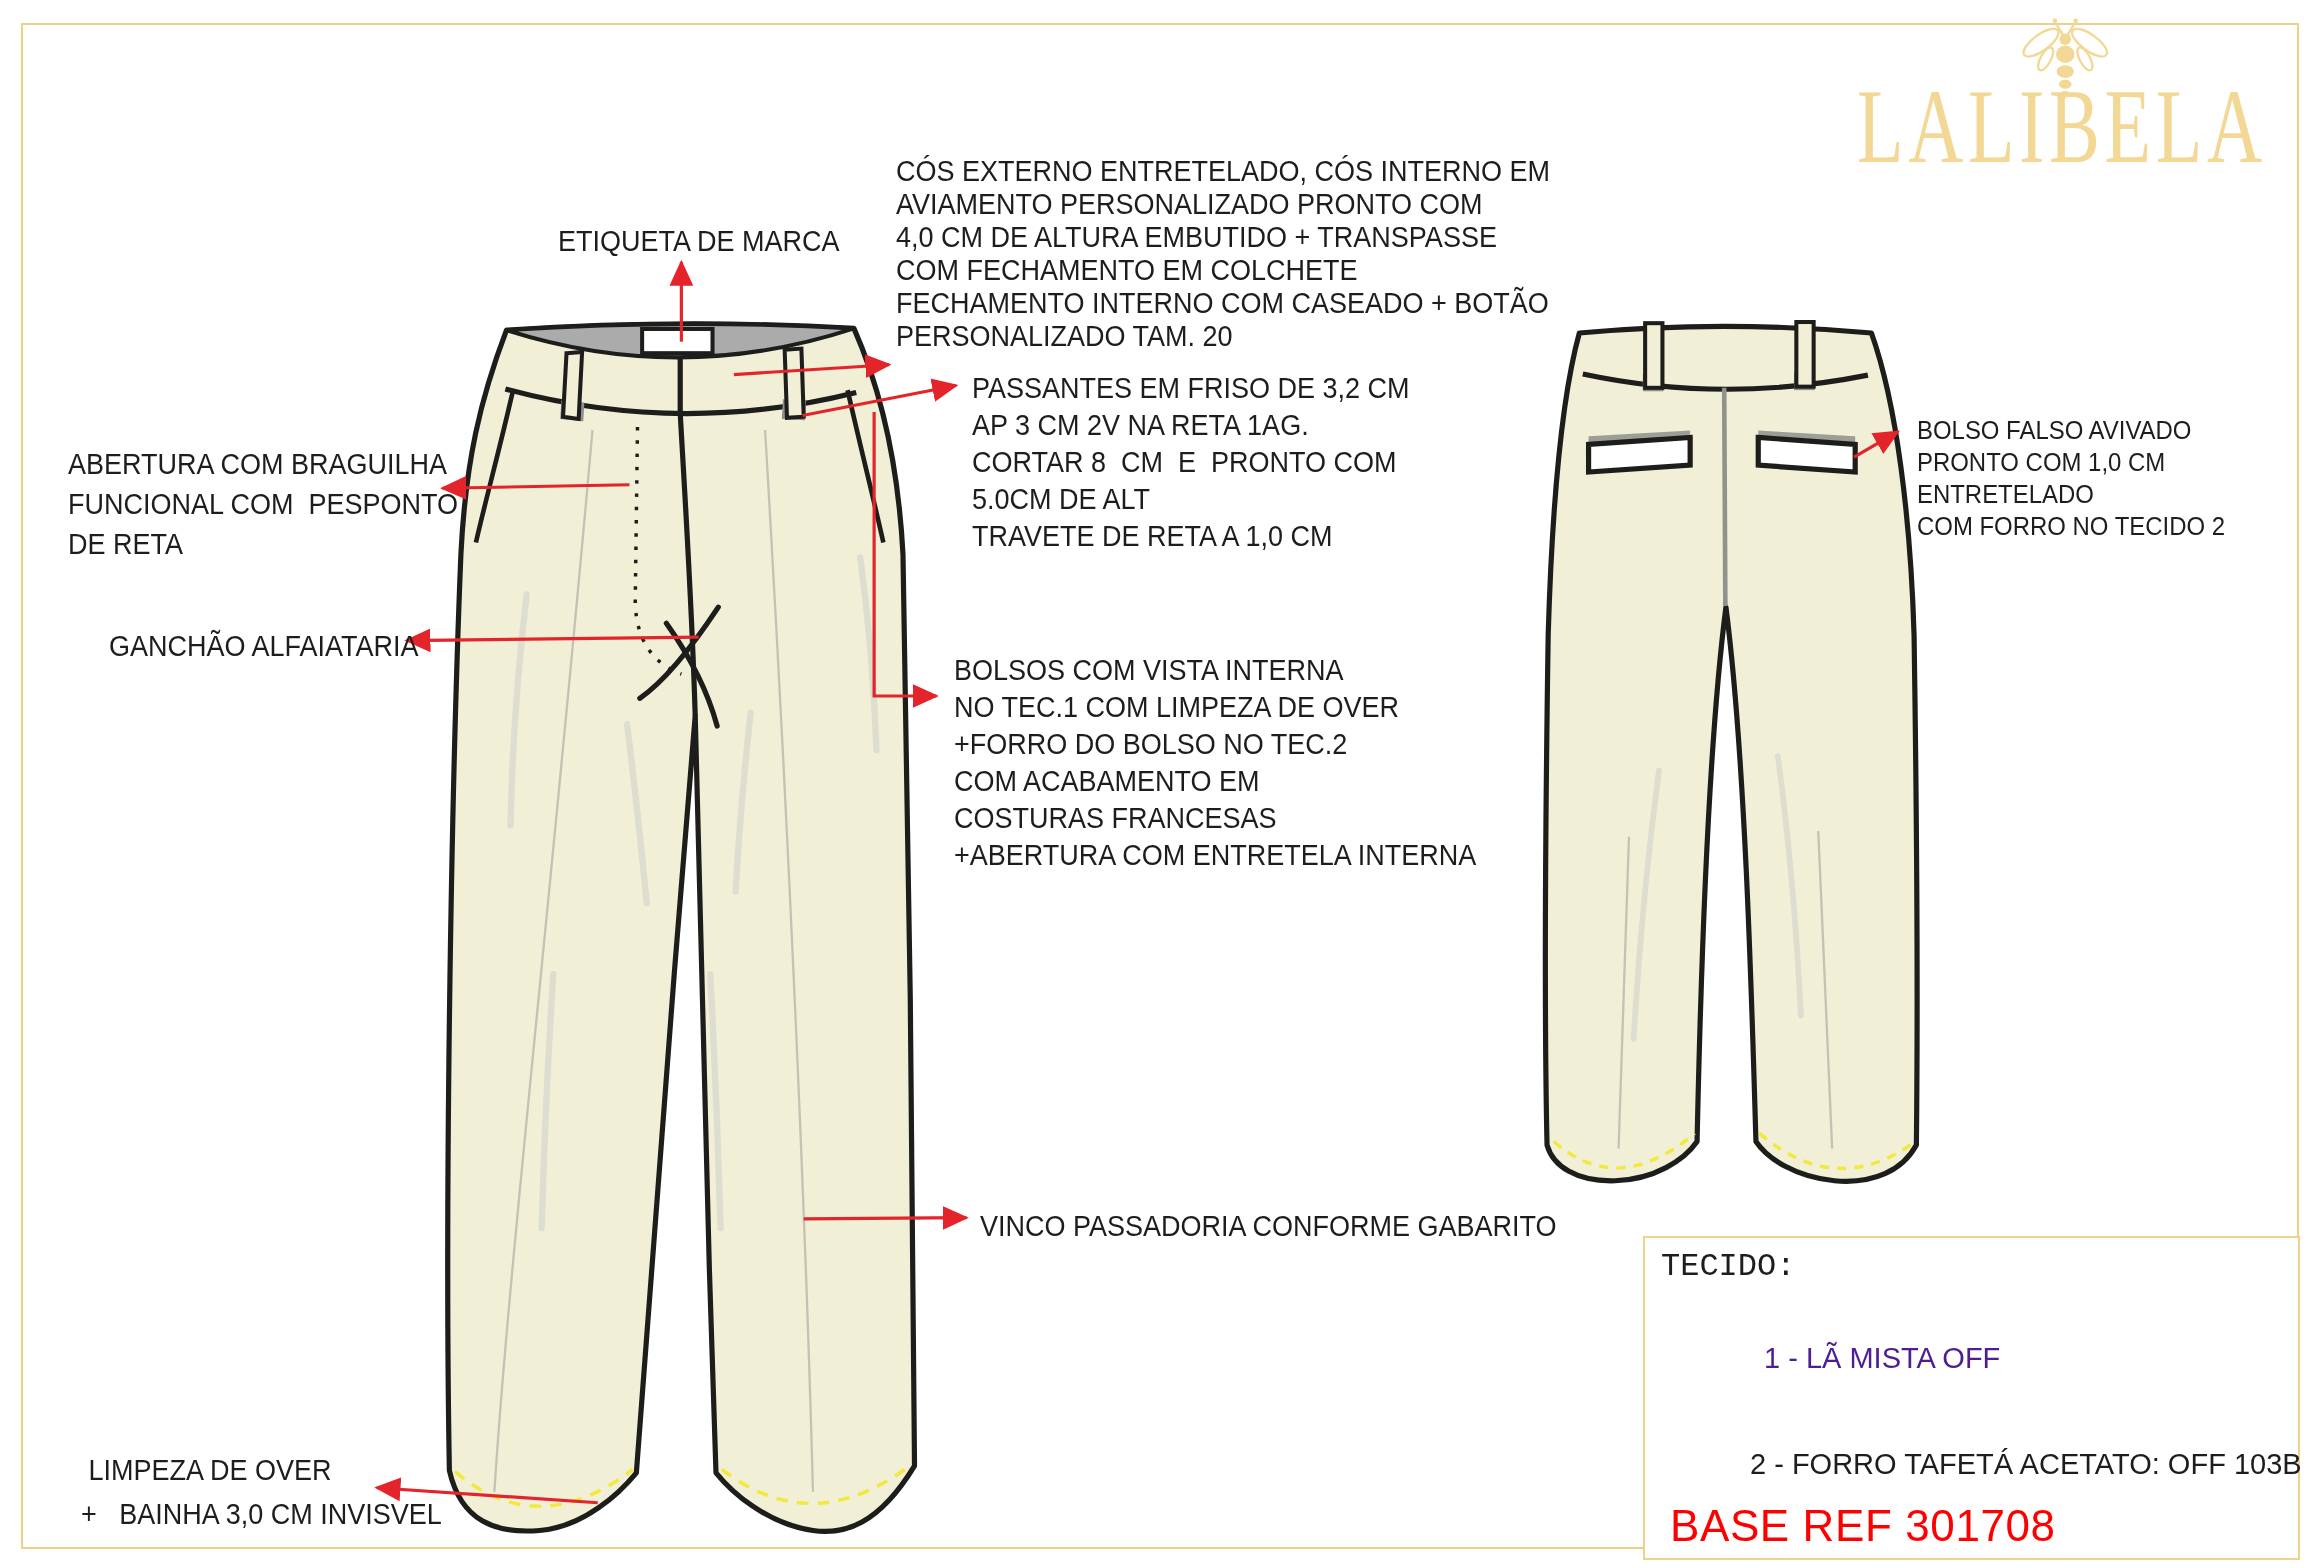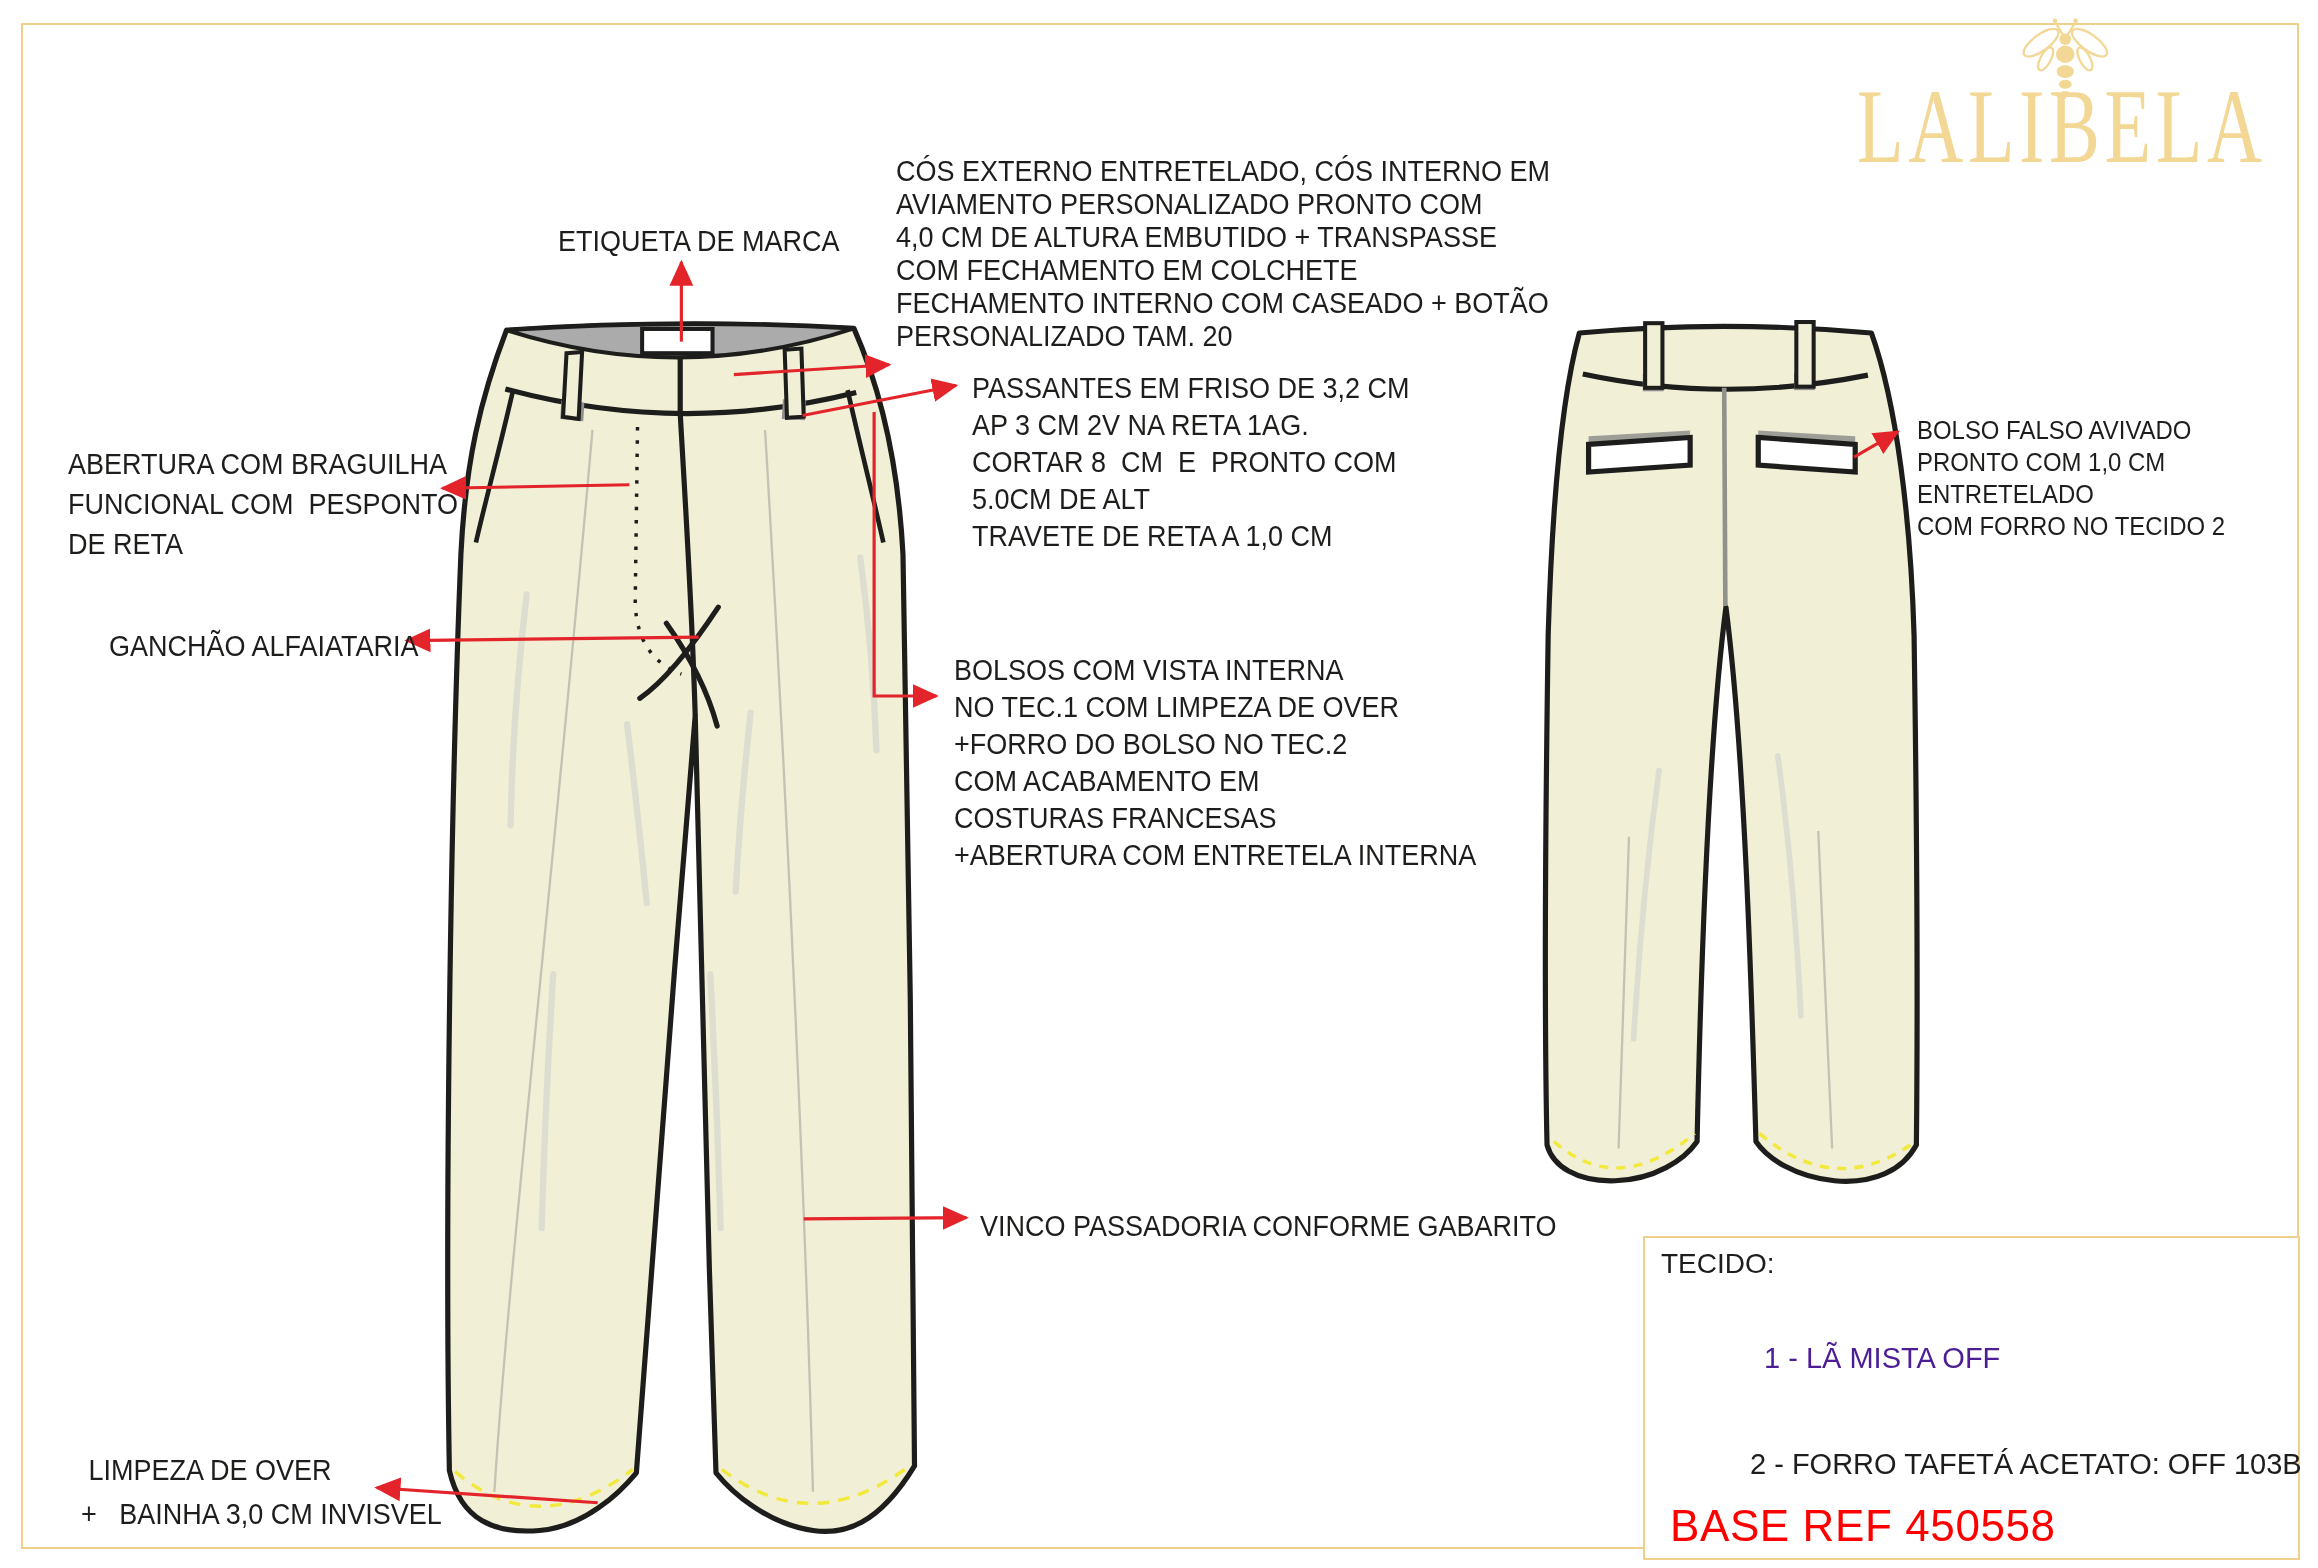--- a/index.html
+++ b/index.html
@@ -48,21 +48,21 @@
     position:absolute;
     left:1643px;top:1236px;
     width:657px;height:324px;
     border:2.9px solid #f0d18c;
     background:#ffffff;
     box-sizing:border-box;
     z-index:1;
   }
   .tecido-title{
     position:absolute;left:1661px;top:1248px;
-    font-size:28px;color:#1d1d1b;z-index:2;
+    font-size:32px;color:#1d1d1b;z-index:2;font-family:Liberation Mono, monospace;
   }
   .swatch-label-1{
     position:absolute;left:1764px;top:1306px;
     font-size:29px;color:#4c1d95;z-index:2;margin-top:36px;
   }
   .swatch-label-2{
     position:absolute;left:1750px;top:1429px;
     font-size:29px;color:#1d1d1b;z-index:2;margin-top:19px;
   }
   .base-ref{
@@ -271,16 +271,16 @@
 
   <div class="ann" style="left:1917px;top:414px;font-size:26.6px;line-height:32px;">BOLSO FALSO AVIVADO
 PRONTO COM 1,0 CM
 ENTRETELADO
 COM FORRO NO TECIDO 2</div>
 
   <div class="tecido-box"></div>
   <div class="tecido-title">TECIDO:</div>
   <div class="swatch-label-1">1 - LÃ MISTA OFF</div>
   <div class="swatch-label-2">2 - FORRO TAFETÁ ACETATO: OFF 103B</div>
-  <div class="base-ref">BASE REF 450558</div>
+  <div class="base-ref">BASE REF 301708</div>
 
 </div>
 
 
 </body></html>

